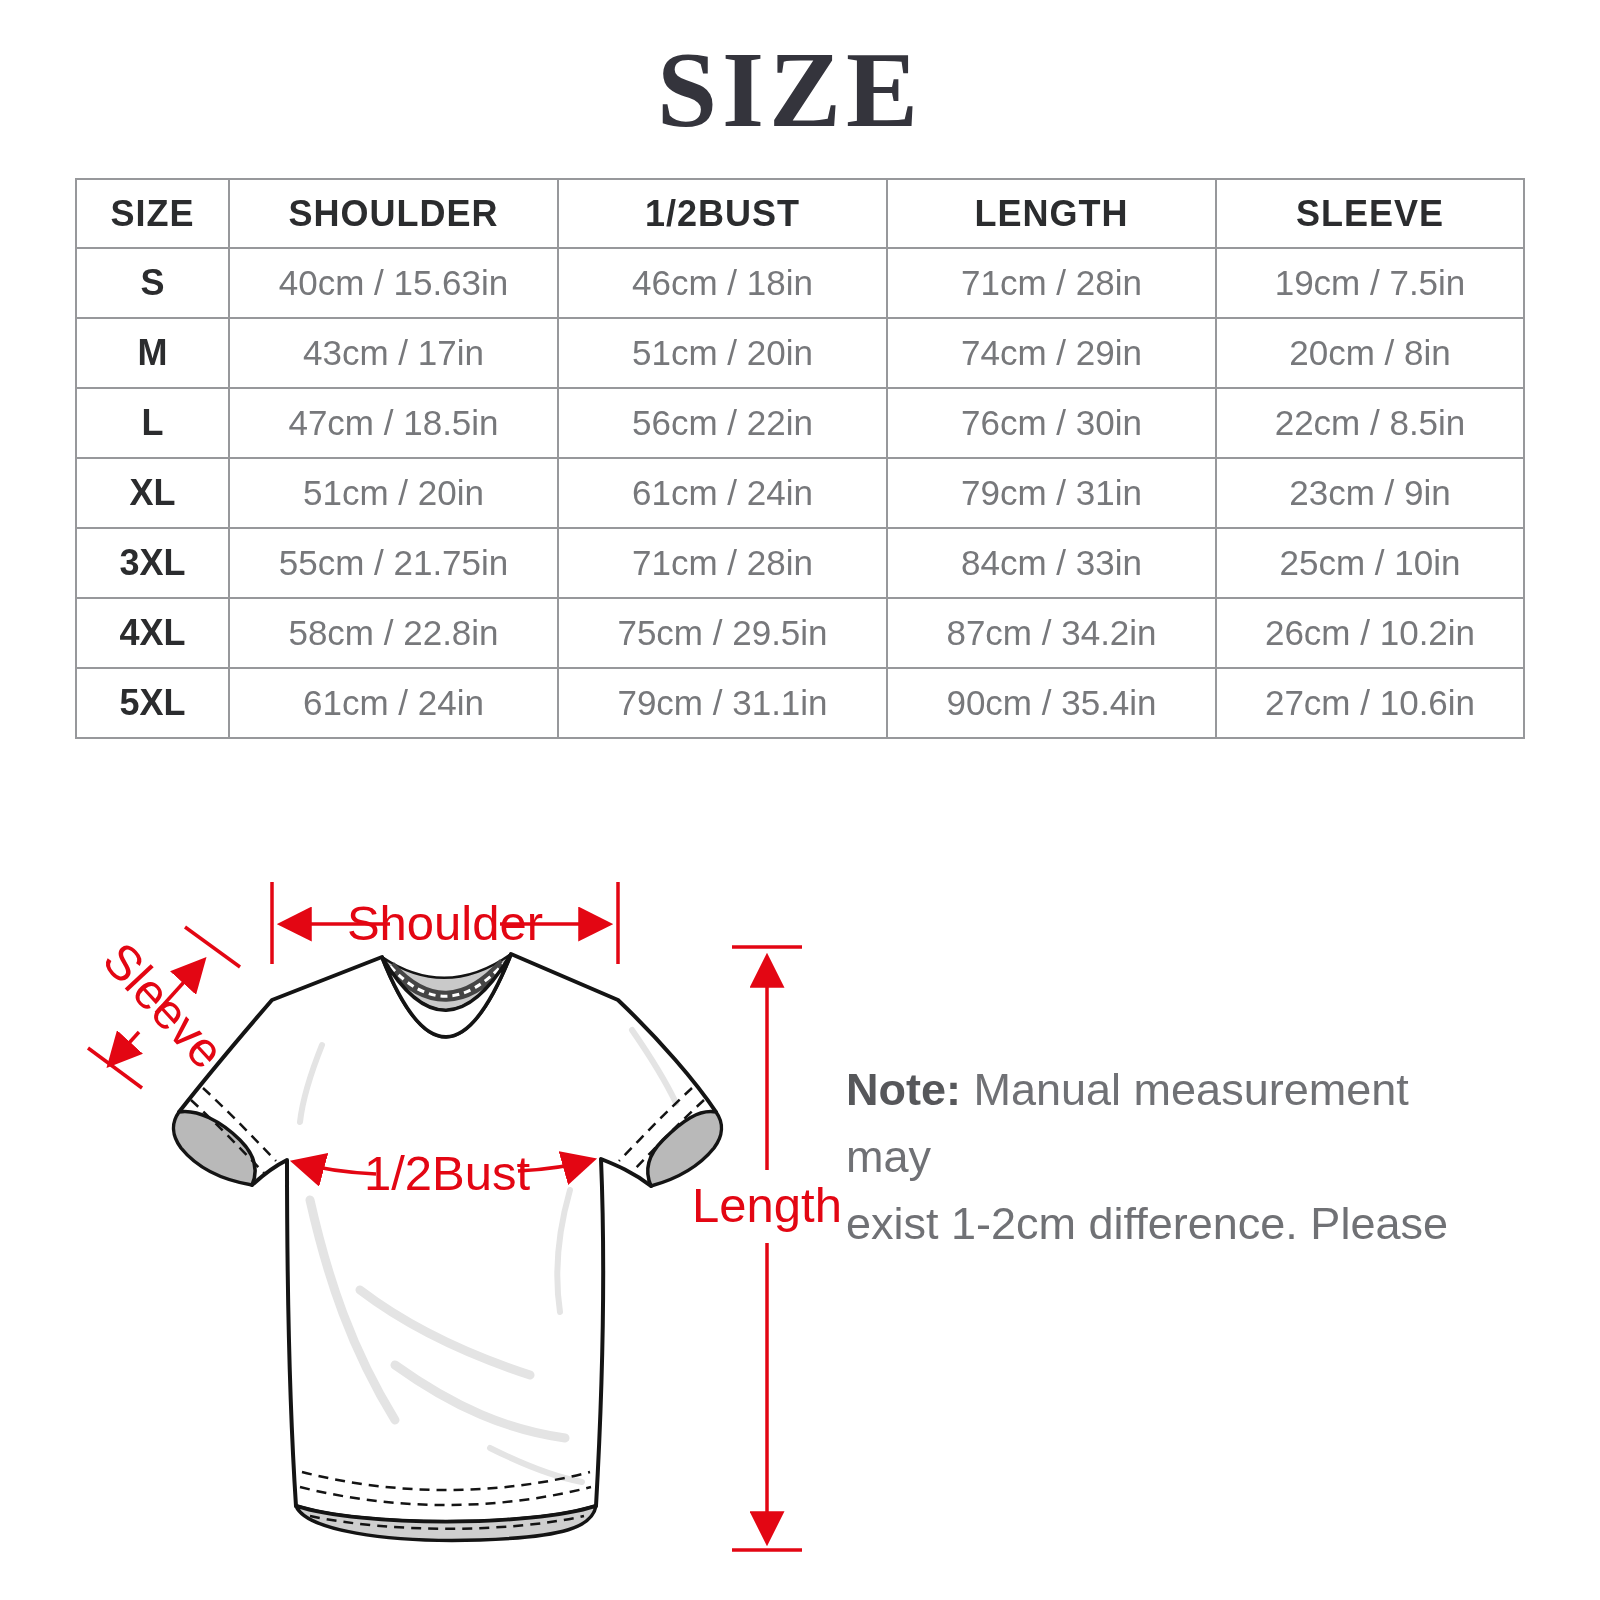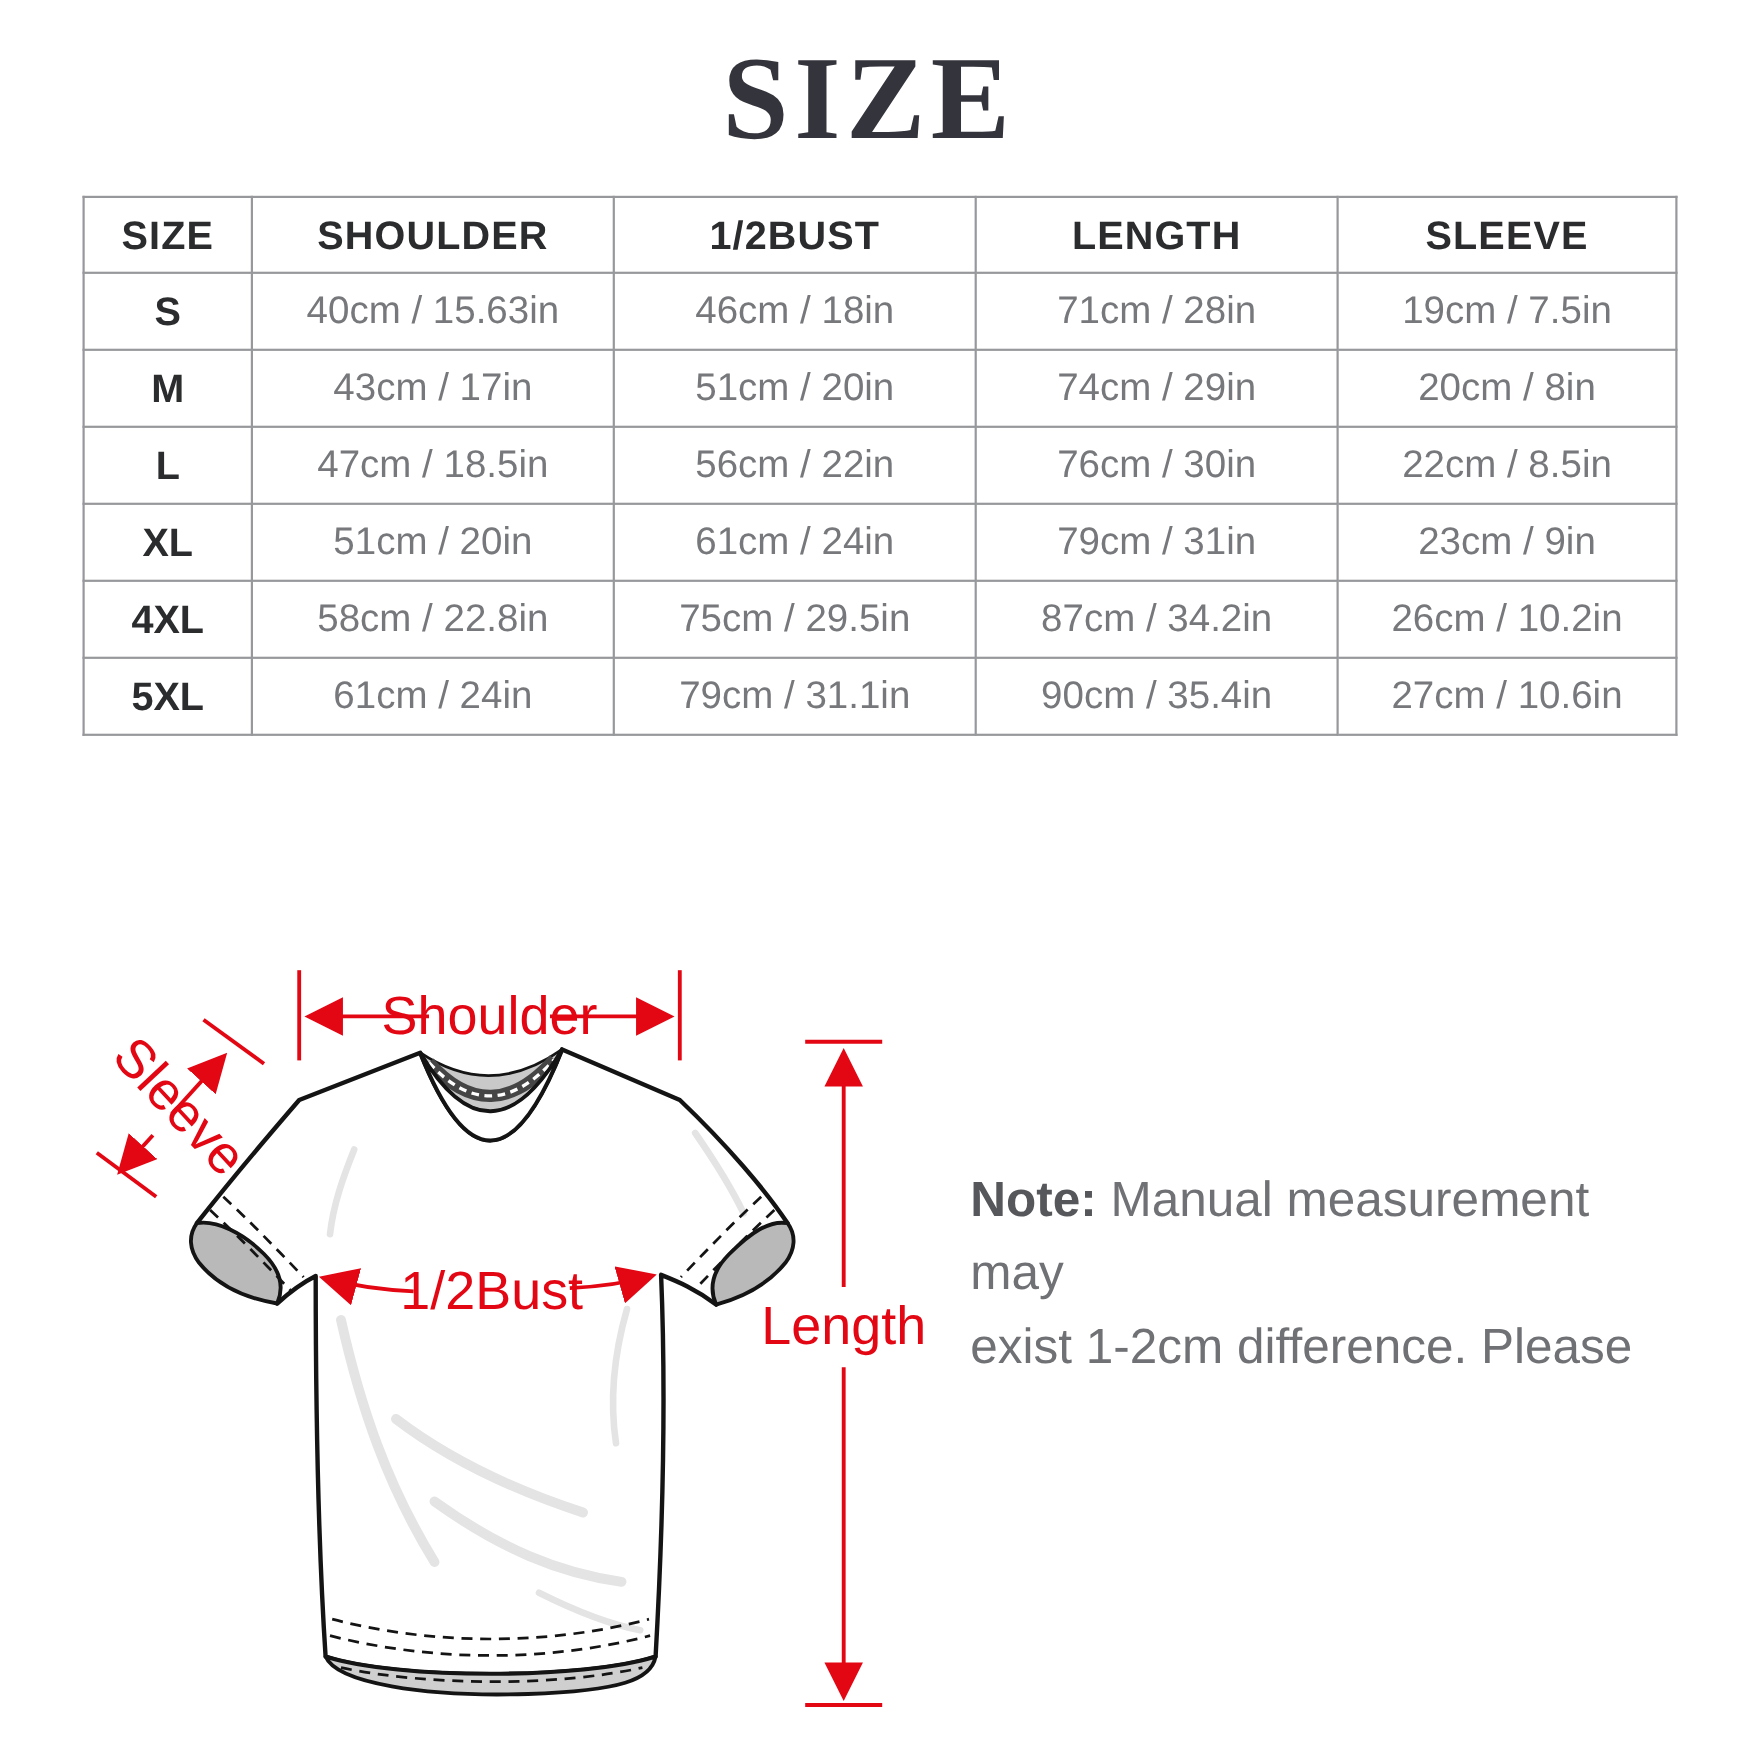--- a/index.html
+++ b/index.html
@@ -53,21 +53,21 @@
   .wrinkle{fill:none;stroke:#e4e4e4;stroke-width:9;stroke-linecap:round;}
   .wrinkle.thin{stroke-width:6;}
   .stitch{fill:none;stroke:#141414;stroke-width:2.5;stroke-dasharray:10 7;}
   
   .ann line,.ann path{stroke:var(--accent);stroke-width:3.5;fill:none;}
   .ann text{
     fill:var(--accent);font-family:"Liberation Sans",sans-serif;font-size:49px;
   }
   #arrhead path{fill:var(--accent);stroke:none;}
   .note{
-    position:absolute;left:882px;top:1056px;width:630px;
+    position:absolute;left:846px;top:1056px;width:630px;
     font-size:45px;line-height:67px;color:var(--note_text);
   }
   .note-label{font-weight:bold;color:var(--note_label);}
   .note-label:empty{display:none;}
 </style>
 </head>
 <body>
 
 <div class="title">SIZE</div>
 
@@ -117,20 +117,27 @@
 
       <tr>
         <th class="rowhead">XL</th>
         <td>51cm / 20in</td>
         <td>61cm / 24in</td>
         <td>79cm / 31in</td>
         <td>23cm / 9in</td>
       </tr>
 
 
+      <tr>
+        <th class="rowhead">3XL</th>
+        <td>55cm / 21.75in</td>
+        <td>71cm / 28in</td>
+        <td>84cm / 33in</td>
+        <td>25cm / 10in</td>
+      </tr>
 
       <tr>
         <th class="rowhead">4XL</th>
         <td>58cm / 22.8in</td>
         <td>75cm / 29.5in</td>
         <td>87cm / 34.2in</td>
         <td>26cm / 10.2in</td>
       </tr>
 
       <tr>

